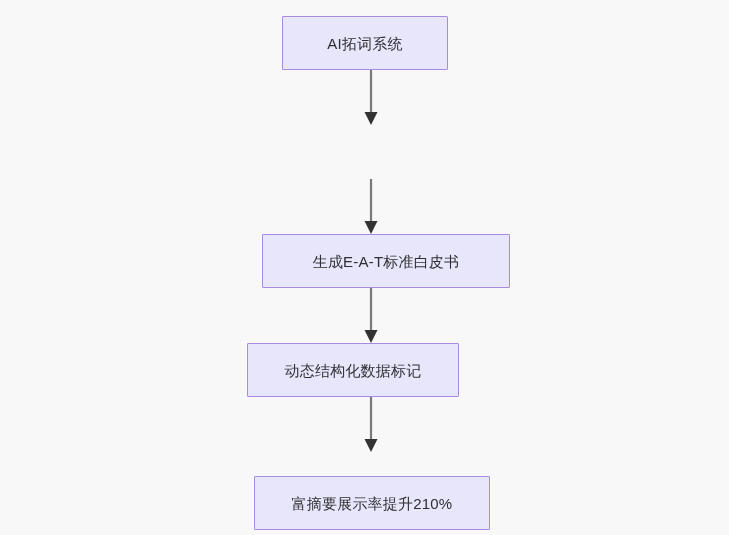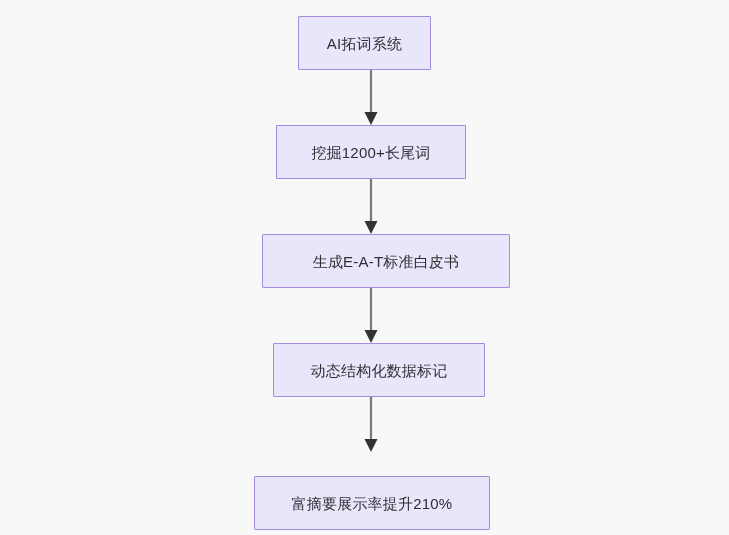--- a/index.html
+++ b/index.html
@@ -41,24 +41,24 @@
   }
 
   .edge {
     position: absolute;
     width: 34px;
     display: block;
     overflow: visible;
   }
 
   
-  .n1 { left: 298px; top: 16px;  width: 133px; }
+  .n1 { left: 282px; top: 16px;  width: 166px; }
   .n2 { left: 276px; top: 125px; width: 190px; }
   .n3 { left: 262px; top: 234px; width: 248px; }
-  .n4 { left: 273px; top: 343px; width: 212px; }
+  .n4 { left: 247px; top: 343px; width: 212px; }
   .n5 { left: 254px; top: 476px; width: 236px; }
 
   .e1 { left: 354px; top: 70px;  height: 55px; }
   .e2 { left: 354px; top: 179px; height: 55px; }
   .e3 { left: 354px; top: 288px; height: 55px; }
   .e4 { left: 354px; top: 397px; height: 55px; }
 </style>
 </head>
 <body>
 
@@ -66,23 +66,20 @@
 
   <div class="node n1">
     <span class="node-label">AI拓词系统</span>
   </div>
 
   <svg class="edge e1" viewBox="0 0 34 55" preserveAspectRatio="none">
     <line x1="17" y1="0" x2="17" y2="45" stroke="#7a7a7a" stroke-width="2.2"></line>
     <polygon points="17,55 10.5,42 23.5,42" fill="#333333"></polygon>
   </svg>
 
-  <div class="node n2">
-    <span class="node-label">挖掘1200+长尾词</span>
-  </div>
 
   <svg class="edge e2" viewBox="0 0 34 55" preserveAspectRatio="none">
     <line x1="17" y1="0" x2="17" y2="45" stroke="#7a7a7a" stroke-width="2.2"></line>
     <polygon points="17,55 10.5,42 23.5,42" fill="#333333"></polygon>
   </svg>
 
   <div class="node n3">
     <span class="node-label">生成E-A-T标准白皮书</span>
   </div>
 

